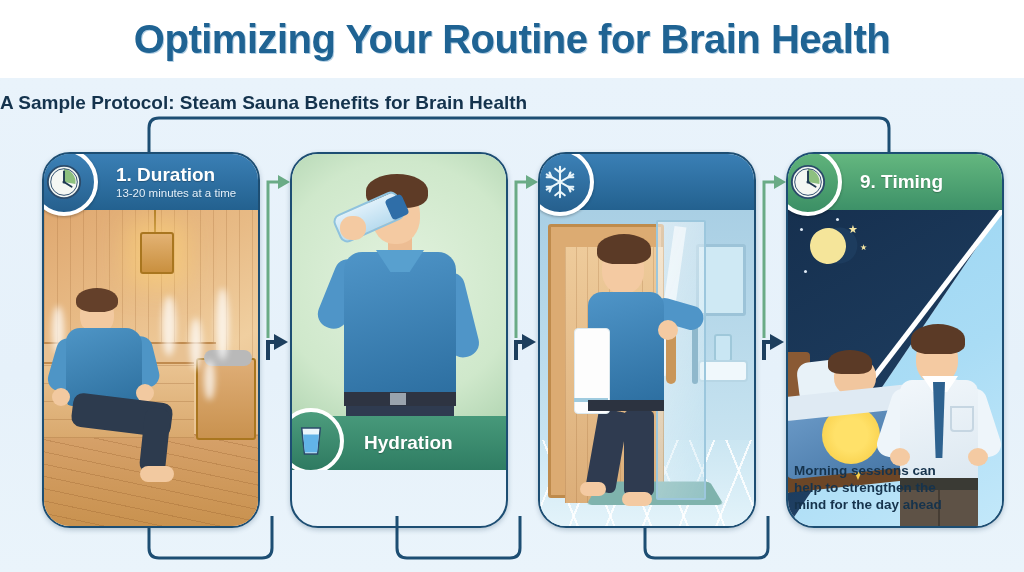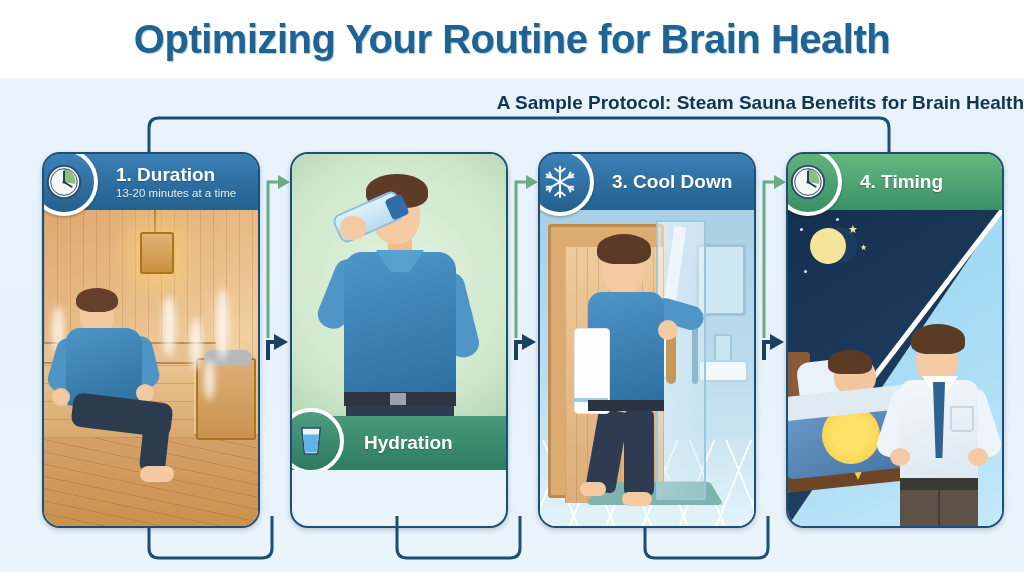--- a/index.html
+++ b/index.html
@@ -25,33 +25,33 @@
     white-space:nowrap;
   }
 
   
   .body-area{
     position:absolute;left:0;top:78px;width:1024px;height:494px;
     background:linear-gradient(180deg,#e9f3fb 0%,#e6f1fa 60%,#eaf4fb 100%);
   }
   .subtitle{
     position:absolute;left:0;top:14px;width:1024px;
-    text-align:right;
+    text-align:left;
     font-size:19px;font-weight:bold;color:#14334d;
     white-space:nowrap;
   }
 
   
   .connectors{position:absolute;left:0;top:0;width:1024px;height:572px;pointer-events:none;}
 
   
   .panel{
     position:absolute;
     width:214px;
-    border-radius:18px;
+    border-radius:28px;
     overflow:hidden;
     border:2px solid #1d4e73;
     box-shadow:0 2px 5px rgba(25,60,90,.25);
   }
   #panel-1{left:42px;top:152px;height:372px;}
   #panel-2{left:290px;top:152px;height:372px;}
   #panel-3{left:538px;top:152px;height:372px;}
   #panel-4{left:786px;top:152px;height:372px;}
 
   .panel-head{
@@ -356,23 +356,20 @@
             <line x1="11" y1="15" x2="9" y2="10"></line>
           <line x1="29" y1="25" x2="34" y2="25"></line>
             <line x1="29" y1="25" x2="31" y2="30"></line>
           <line x1="29" y1="15" x2="34" y2="15"></line>
             <line x1="29" y1="15" x2="31" y2="10"></line>
           <line x1="11" y1="25" x2="6" y2="25"></line>
             <line x1="11" y1="25" x2="9" y2="30"></line>
         </g>
       </svg>
     </div>
-    <div>
-      <div class="head-title">3. Cool Down</div>
-    </div>
   </div>
   <div class="panel-body">
     <div class="cd-bg"></div>
     <div class="cd-floor">
         <div class="tile-l"></div>
       </div>
     <div class="door-frame">
         <div class="door-inner">
           <div class="door-wood"></div>
         </div>
@@ -406,21 +403,21 @@
       <svg class="ico" width="38" height="38" viewBox="0 0 40 40">
         <circle cx="20" cy="20" r="17" fill="#f4f7f3" stroke="#2b4b6b" stroke-width="2"></circle>
         <path d="M20 20 L20 6 A14 14 0 0 1 32 22 Z" fill="#8dc07f"></path>
         <circle cx="20" cy="20" r="14" fill="none" stroke="#2b4b6b" stroke-width="1"></circle>
         <line x1="20" y1="20" x2="20" y2="9" stroke="#1f3a52" stroke-width="2" stroke-linecap="round"></line>
         <line x1="20" y1="20" x2="28" y2="25" stroke="#1f3a52" stroke-width="2" stroke-linecap="round"></line>
         <circle cx="20" cy="20" r="1.6" fill="#1f3a52"></circle>
       </svg>
     </div>
     <div>
-      <div class="head-title">4. Timing</div>
+      <div class="head-title">9. Timing</div>
     </div>
   </div>
   <div class="panel-body">
     <div class="day-full"></div>
     <div class="night-full"></div>
 
     <div class="moon"></div>
     <div class="star" style="left:60px;top:14px;">★</div>
     <div class="star" style="left:72px;top:34px;font-size:8px;">★</div>
     <div class="dot-star" style="left:12px;top:18px;"></div>
@@ -455,14 +452,15 @@
     <div class="p4-hand-l"></div>
       <div class="p4-hand-r"></div>
     <div class="p4-pants"></div>
       <div class="p4-pleat"></div>
       <div class="p4-belt"></div>
 
     <svg class="diag-line" viewBox="0 0 260 330">
       <line x1="228" y1="-10" x2="-10" y2="300" stroke="#ffffff" stroke-width="5"></line>
     </svg>
 
+    <div class="day-text">Morning sessions can help to strengthen the mind for the day ahead</div>
   </div>
 </div>
 
 </body></html>

